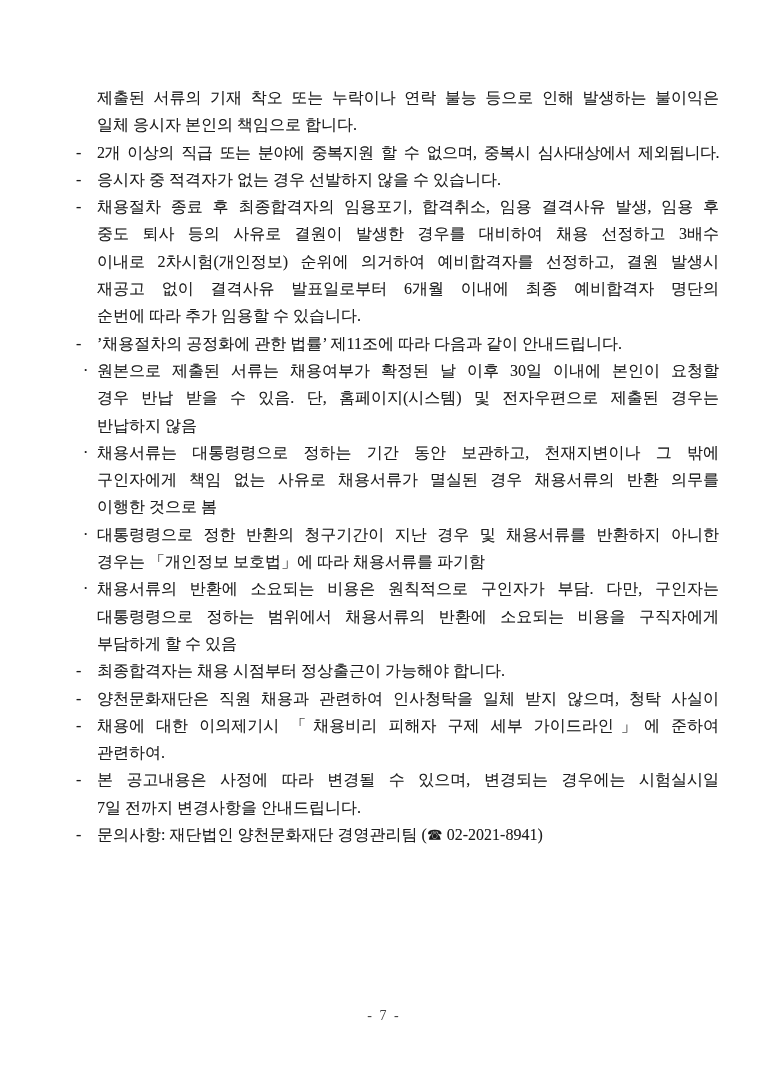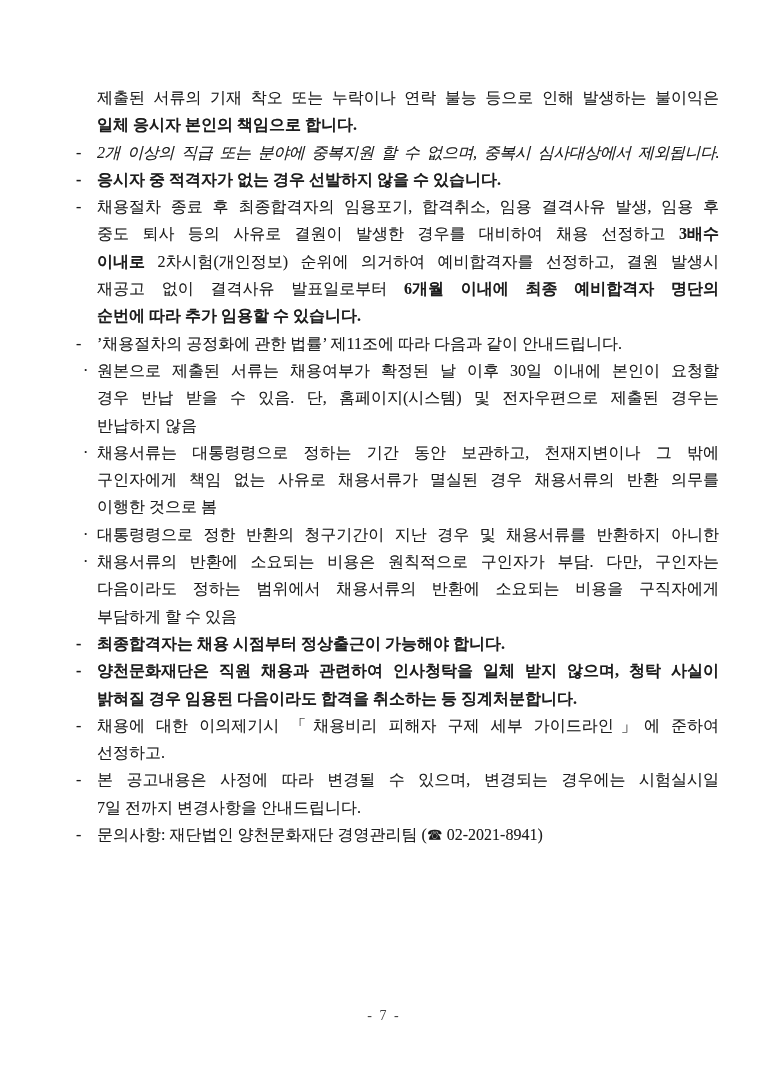--- a/index.html
+++ b/index.html
@@ -34,33 +34,32 @@
     display: block;
     margin-left: 22px;
   }
   .line.just .txt {
     text-align: justify;
     text-align-last: justify;
   }
   .line.tight .txt {
     letter-spacing: -0.5px;
     word-spacing: -2px;
-    font-style: italic;
   }
   .marker {
     position: absolute;
     left: 1px;
     top: 0;
     width: 20px;
   }
   .marker.dot {
     left: 8px;
   }
   .b {
-    font-weight: 700;
+    font-weight: 400;
   }
   .footer {
     position: absolute;
     left: 0;
     top: 1008px;
     width: 768px;
     text-align: center;
     font-size: 14px;
     color: #414141;
     letter-spacing: 2px;
@@ -123,47 +122,47 @@
       <div class="line just">
         <span class="txt"><span>구인자에게 책임 없는 사유로 채용서류가 멸실된 경우 채용서류의 반환 의무를</span></span>
       </div>
       <div class="line">
         <span class="txt"><span>이행한 것으로 봄</span></span>
       </div>
       <div class="line just">
         <span class="marker dot">·</span>
         <span class="txt"><span>대통령령으로 정한 반환의 청구기간이 지난 경우 및 채용서류를 반환하지 아니한</span></span>
       </div>
+      <div class="line">
+        <span class="txt"><span>경우는 「개인정보 보호법」에 따라 채용서류를 파기함</span></span>
+      </div>
       <div class="line just">
         <span class="marker dot">·</span>
         <span class="txt"><span>채용서류의 반환에 소요되는 비용은 원칙적으로 구인자가 부담. 다만, 구인자는</span></span>
       </div>
       <div class="line just">
-        <span class="txt"><span>다음이라도 정하는 범위에서 채용서류의 반환에 소요되는 비용을 구직자에게</span></span>
+        <span class="txt"><span>대통령령으로 정하는 범위에서 채용서류의 반환에 소요되는 비용을 구직자에게</span></span>
       </div>
       <div class="line">
         <span class="txt"><span>부담하게 할 수 있음</span></span>
       </div>
       <div class="line">
         <span class="marker b">-</span>
         <span class="txt"><span class="b">최종합격자는 채용 시점부터 정상출근이 가능해야 합니다.</span></span>
       </div>
       <div class="line just">
         <span class="marker b">-</span>
         <span class="txt"><span class="b">양천문화재단은 직원 채용과 관련하여 인사청탁을 일체 받지 않으며, 청탁 사실이</span></span>
       </div>
-      <div class="line">
-        <span class="txt"><span class="b">밝혀질 경우 임용된 다음이라도 합격을 취소하는 등 징계처분합니다.</span></span>
-      </div>
       <div class="line just">
         <span class="marker">-</span>
         <span class="txt"><span>채용에 대한 이의제기시 「채용비리 피해자 구제 세부 가이드라인」에 준하여</span></span>
       </div>
       <div class="line">
-        <span class="txt"><span>선정하고.</span></span>
+        <span class="txt"><span>관련하여.</span></span>
       </div>
       <div class="line just">
         <span class="marker">-</span>
         <span class="txt"><span>본 공고내용은 사정에 따라 변경될 수 있으며, 변경되는 경우에는 시험실시일</span></span>
       </div>
       <div class="line">
         <span class="txt"><span>7일 전까지 변경사항을 안내드립니다.</span></span>
       </div>
       <div class="line">
         <span class="marker">-</span>

